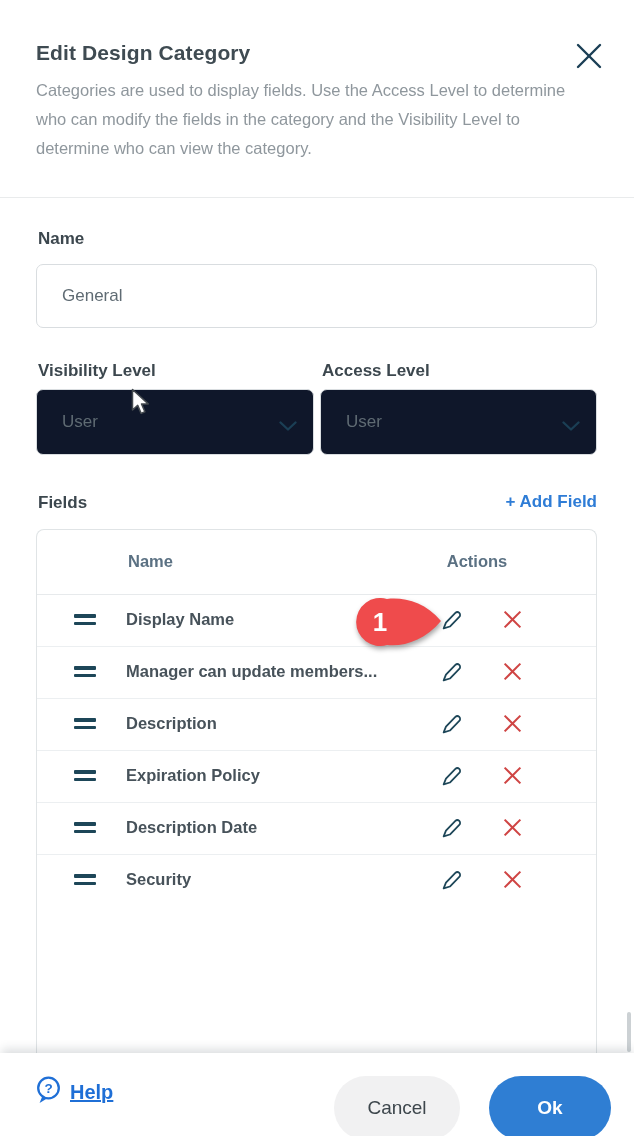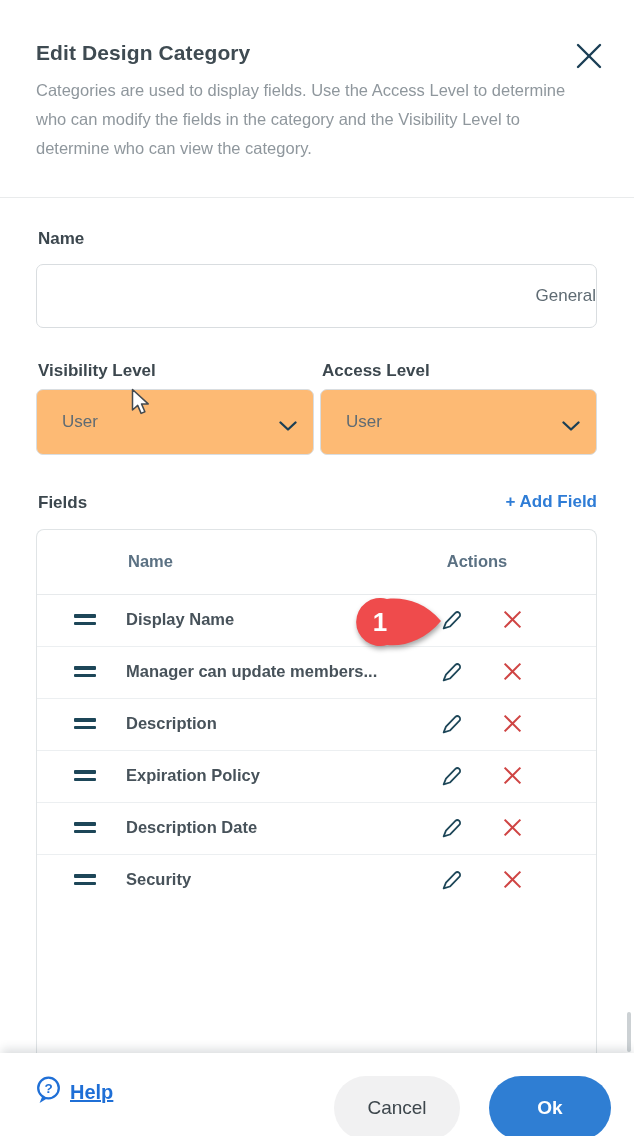--- a/index.html
+++ b/index.html
@@ -15,27 +15,27 @@
   .close-btn{left:574px;top:42px;width:30px;height:30px;cursor:pointer;background:none;border:none;padding:0;}
   .desc{left:36px;top:76px;width:548px;font-size:16.5px;line-height:29px;color:#8f979d;}
   .divider{left:0;top:197px;width:634px;height:1px;background:#e9ebec;}
   
   .field-label{font-size:17px;font-weight:700;color:#3c474e;}
   .name-label{left:38px;top:229px;}
   .text-input{
     left:36px;top:264px;width:561px;height:64px;box-sizing:border-box;
     border:1px solid #d9dde0;border-radius:7px;background:#fff;
     padding:0 0 0 25px;font-size:17px;color:#5f6b73;
-    font-family:"Liberation Sans","DejaVu Sans",sans-serif;outline:none;text-align:right;
+    font-family:"Liberation Sans","DejaVu Sans",sans-serif;outline:none;
   }
   .vis-label{left:38px;top:361px;}
   .acc-label{left:322px;top:361px;}
   .dropdown{
     top:389px;height:66px;box-sizing:border-box;border:1px solid #d9dde0;border-radius:7px;
-    background:#fdba74;display:flex;align-items:center;cursor:pointer;
+    background:#0f172a;display:flex;align-items:center;cursor:pointer;
   }
   .dropdown .dd-value{font-size:17px;color:#5f6b73;padding-left:25px;}
   .dropdown .chev{position:absolute;right:16px;top:28px;}
   .dd-visibility{left:36px;width:278px;}
   .dd-access{left:320px;width:277px;}
   
   .fields-label{left:38px;top:493px;}
   .add-field{left:397px;top:492px;width:200px;text-align:right;font-size:17px;font-weight:700;color:#2e7cd6;text-decoration:none;cursor:pointer;}
   .table{
     left:36px;top:529px;width:561px;height:524px;box-sizing:border-box;

